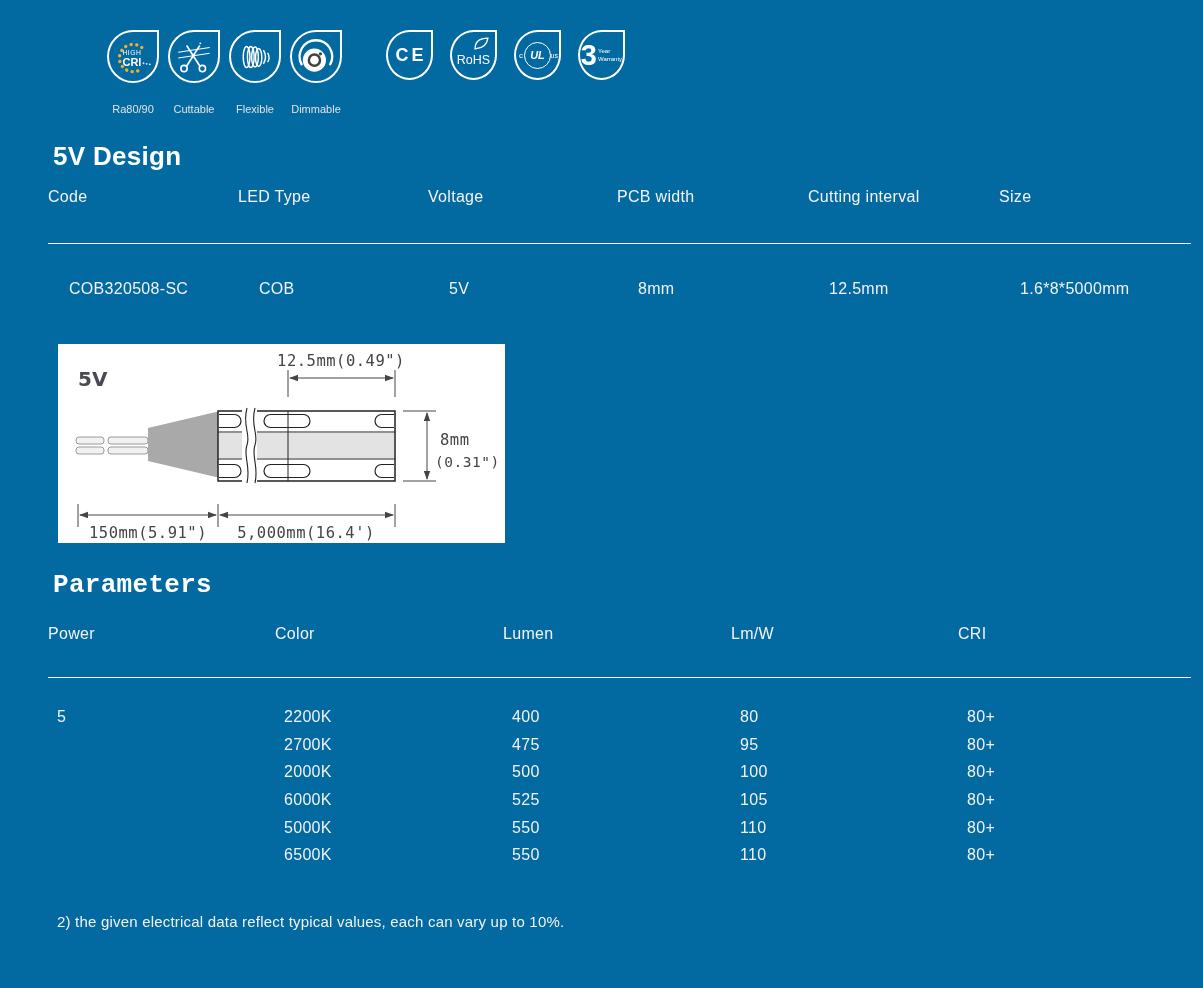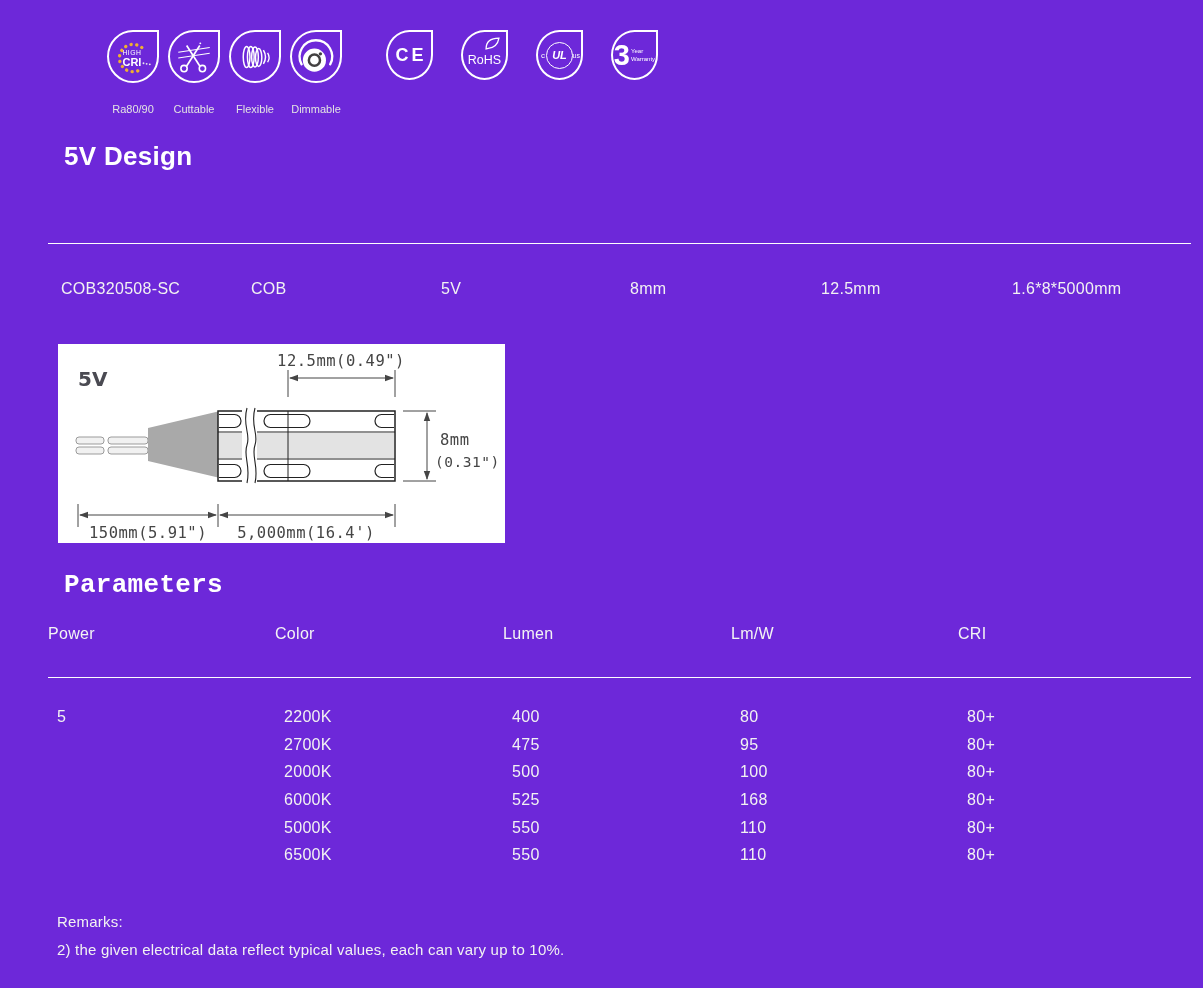--- a/index.html
+++ b/index.html
@@ -1,57 +1,57 @@
 <!DOCTYPE html>
 <html><head>
 <meta charset="utf-8">
 <style>
   html,body{margin:0;padding:0;background:#2b2a29;}
-  .page{position:relative;width:1203px;height:988px;background:#6d28d9;overflow:hidden;
+  .page{position:relative;width:1203px;height:988px;background:#0369a1;overflow:hidden;
         font-family:"Liberation Sans",sans-serif;color:#f2f2f2;}
 
   
   .icons{position:absolute;top:30px;left:107px;display:flex;align-items:flex-start;}
   .feature-group{display:flex;gap:9px;}
   .feature{width:52px;display:flex;flex-direction:column;align-items:center;}
   .drop{box-sizing:border-box;width:52px;height:53px;border:2px solid #fff;
         border-radius:50% 0 50% 50%;display:flex;align-items:center;justify-content:center;
         position:relative;flex-shrink:0;}
   .feature-label{margin-top:20px;font-size:11px;color:#e3e3e3;white-space:nowrap;}
-  .cert-group{display:flex;gap:28px;margin-left:44px;}
+  .cert-group{display:flex;gap:17px;margin-left:44px;}
   .cert-group .drop{width:47px;height:50px;}
   .ce-text{font-size:18px;font-weight:bold;letter-spacing:3px;color:#fff;margin-right:-3px;}
   .rohs-text{font-size:12.5px;font-weight:normal;color:#fff;margin-top:9px;}
   .leaf{position:absolute;top:5px;left:22px;}
   .ul-circle{width:25px;height:25px;border:1.5px solid #fff;border-radius:50%;
              display:flex;align-items:center;justify-content:center;
              font-size:11px;font-weight:bold;font-style:italic;color:#fff;}
   .ul-c{position:absolute;left:3px;top:19px;font-size:8px;color:#fff;}
   .ul-us{position:absolute;right:1px;top:20px;font-size:7px;color:#fff;}
   .warr{display:flex;align-items:center;color:#fff;}
   .warr-num{font-size:29px;font-weight:bold;line-height:1;}
   .warr-col{display:flex;flex-direction:column;font-size:6px;line-height:1.4;margin-left:1px;}
 
   
-  .section-title{position:absolute;left:64px;color:#fff;font-weight:bold;
+  .section-title{position:absolute;left:53px;color:#fff;font-weight:bold;
                  font-size:26px;letter-spacing:0.3px;}
   .design-title{top:141px;}
   .params-title{top:570px;font-family:Liberation Mono, monospace;}
 
   
   .spec-table{position:absolute;left:48px;width:1143px;}
   .design-table{top:188px;height:130px;}
   .params-table{top:625px;height:250px;}
   .thead{display:grid;font-size:16px;letter-spacing:0.3px;color:#f4f4f4;}
   .design-cols{grid-template-columns:190px 190px 189px 191px 191px 1fr;}
   .params-cols{grid-template-columns:227px 228px 228px 227px 1fr;}
   .rule{position:absolute;left:0;right:0;height:1px;background:#fdfdfd;}
   .design-table .rule{top:55px;}
   .params-table .rule{top:52px;}
-  .design-table .trow{position:absolute;top:92px;left:4px;right:0;display:grid;
+  .design-table .trow{position:absolute;top:92px;left:12px;right:0;display:grid;
                       font-size:16px;letter-spacing:0.3px;}
   .params-rows{position:absolute;top:78px;left:0;right:0;}
   .prow{display:grid;height:27.7px;align-items:center;font-size:16px;letter-spacing:0.3px;}
   .cell-ind{padding-left:9px;}
 
   
   .diagram{position:absolute;left:58px;top:344px;width:447px;height:199px;background:#fff;}
   .dim-text{font-family:"DejaVu Sans Mono",monospace;font-size:15.5px;fill:#454545;letter-spacing:0.5px;}
   .dim-small{font-family:"DejaVu Sans Mono",monospace;font-size:14.5px;fill:#454545;letter-spacing:0.5px;}
   .volt-label{font-family:"DejaVu Sans",sans-serif;font-weight:bold;font-size:20px;fill:#4a4a52;}
@@ -150,20 +150,28 @@
             <span>Warranty</span>
           </span>
         </div>
       </div>
     </div>
   </div>
 
   <div class="section-title design-title">5V Design</div>
 
   <div class="spec-table design-table">
+    <div class="thead design-cols">
+      <span>Code</span>
+      <span>LED Type</span>
+      <span>Voltage</span>
+      <span>PCB width</span>
+      <span>Cutting interval</span>
+      <span>Size</span>
+    </div>
     <div class="rule"></div>
     <div class="trow design-cols">
       <span class="cell-ind">COB320508-SC</span>
       <span class="cell-ind">COB</span>
       <span class="cell-ind">5V</span>
       <span class="cell-ind">8mm</span>
       <span class="cell-ind">12.5mm</span>
       <span class="cell-ind">1.6*8*5000mm</span>
     </div>
   </div>
@@ -273,38 +281,37 @@
         <span class="cell-ind"></span>
         <span class="cell-ind">2000K</span>
         <span class="cell-ind">500</span>
         <span class="cell-ind">100</span>
         <span class="cell-ind">80+</span>
       </div>
       <div class="prow params-cols">
         <span class="cell-ind"></span>
         <span class="cell-ind">6000K</span>
         <span class="cell-ind">525</span>
-        <span class="cell-ind">168</span>
+        <span class="cell-ind">105</span>
         <span class="cell-ind">80+</span>
       </div>
       <div class="prow params-cols">
         <span class="cell-ind"></span>
         <span class="cell-ind">5000K</span>
         <span class="cell-ind">550</span>
         <span class="cell-ind">110</span>
         <span class="cell-ind">80+</span>
       </div>
       <div class="prow params-cols">
         <span class="cell-ind"></span>
         <span class="cell-ind">6500K</span>
         <span class="cell-ind">550</span>
         <span class="cell-ind">110</span>
         <span class="cell-ind">80+</span>
       </div>
     </div>
   </div>
 
   <div class="remarks">
-    <p>Remarks:</p>
     <p>2) the given electrical data reflect typical values, each can vary up to 10%.</p>
   </div>
 
 </div>
 
 </body></html>

